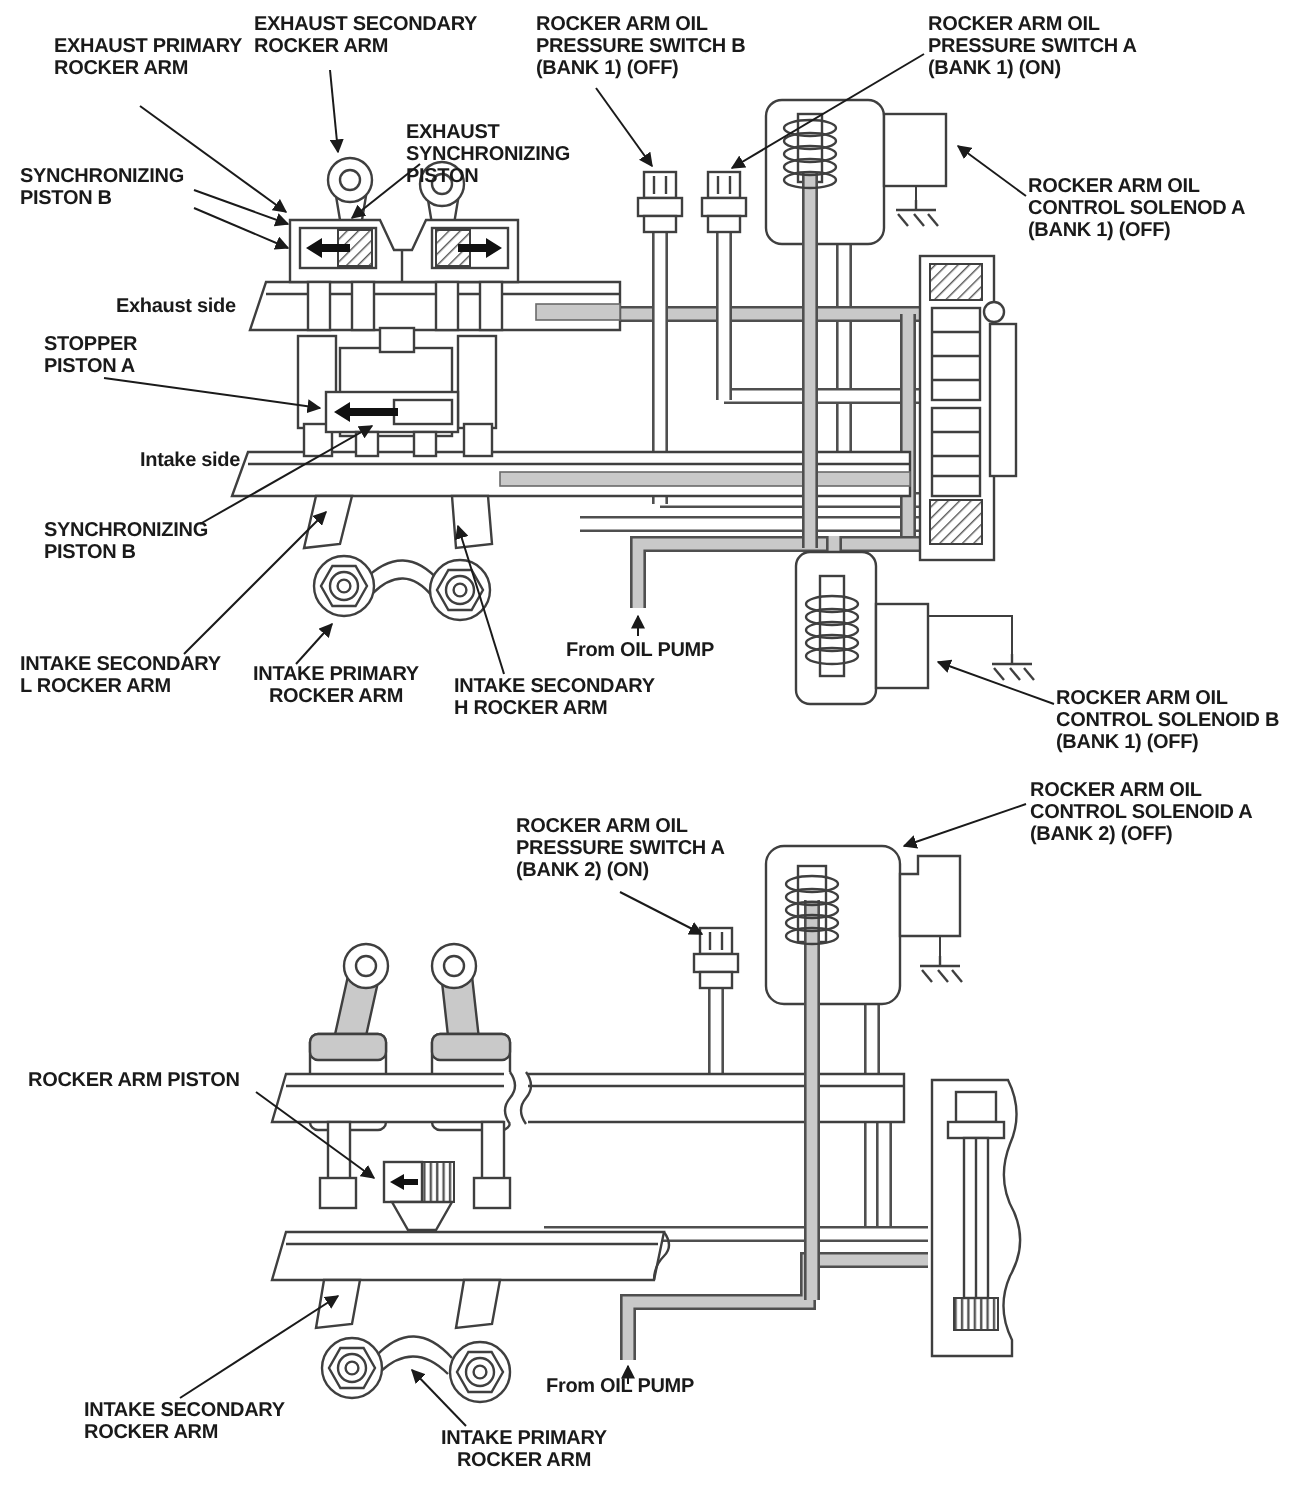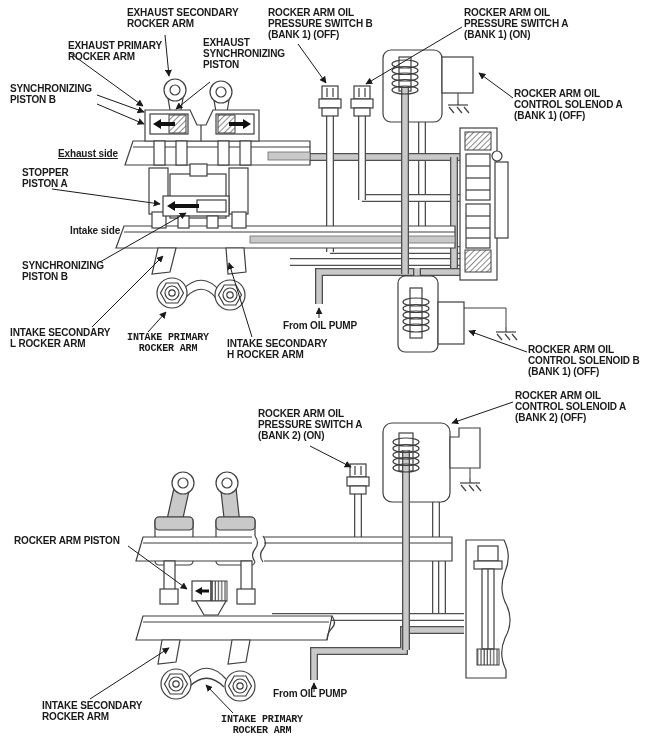--- a/index.html
+++ b/index.html
@@ -1,21 +1,21 @@
 <!DOCTYPE html>
 <html><head>
 <meta charset="utf-8">
 <style>
   html,body { margin:0; padding:0; background:#fff; }
   .stage { position:relative; width:655px; height:753px; background:#ffffff;
            font-family:"Liberation Sans", sans-serif; overflow:hidden; }
   .stage svg { position:absolute; left:0; top:0; }
   .lbl { position:absolute; font-size:10px; font-weight:bold; line-height:1.12;
          color:#1a1a1a; white-space:pre-line; letter-spacing:-0.15px; }
-  .lbl.center { text-align:center;font-family:Liberation Mono, monospace; }
+  .lbl.center { text-align:center; }
   
   .ln  { stroke:#3f3f3f; stroke-width:1.2; fill:none; }
   .fw  { fill:#ffffff; stroke:#3f3f3f; stroke-width:1.2; }
   .fa  { fill:#c9c9c9; stroke:#3f3f3f; stroke-width:1.2; }
   .fwh { fill:url(#hatch); stroke:#3f3f3f; stroke-width:1; }
   .fsp { fill:url(#vlines); stroke:#3f3f3f; stroke-width:1; }
   .fg2 { fill:#c9c9c9; stroke:#6a6a6a; stroke-width:0.8; }
   .po  { stroke:#4f4f4f; stroke-width:8;   fill:none; }
   .pw  { stroke:#ffffff; stroke-width:5.4; fill:none; }
   .pg  { stroke:#c9c9c9; stroke-width:5.4; fill:none; }
@@ -313,37 +313,37 @@
     <path class="lead" d="M128,546 L187,589"></path>
     <path class="lead" d="M90,699 L169,648"></path>
     <path class="lead" d="M233,713 L206,685"></path>
     <path class="lead" d="M319,318 L319,308"></path>
     <path class="lead" d="M314,692 L314,683"></path>
   </g>
 </svg>
 
 <div class="lbl" style="left:127px; top:7px;">EXHAUST SECONDARY
 ROCKER ARM</div>
-<div class="lbl" style="left:27px;  top:40px;margin-left:41px;">EXHAUST PRIMARY
+<div class="lbl" style="left:27px;  top:18px;">EXHAUST PRIMARY
 ROCKER ARM</div>
 <div class="lbl" style="left:10px;  top:83px;">SYNCHRONIZING
 PISTON B</div>
-<div class="lbl" style="left:203px; top:37px;">EXHAUST
+<div class="lbl" style="left:203px; top:61px;">EXHAUST
 SYNCHRONIZING
 PISTON</div>
 <div class="lbl" style="left:268px; top:7px;">ROCKER ARM OIL
 PRESSURE SWITCH B
 (BANK 1) (OFF)</div>
 <div class="lbl" style="left:464px; top:7px;">ROCKER ARM OIL
 PRESSURE SWITCH A
 (BANK 1) (ON)</div>
 <div class="lbl" style="left:514px; top:88px;">ROCKER ARM OIL
 CONTROL SOLENOD A
 (BANK 1) (OFF)</div>
-<div class="lbl" style="left:58px;  top:148px;text-decoration:underline;">Exhaust side</div>
+<div class="lbl" style="left:58px;  top:148px;">Exhaust side</div>
 <div class="lbl" style="left:22px;  top:167px;">STOPPER
 PISTON A</div>
 <div class="lbl" style="left:70px;  top:225px;">Intake side</div>
 <div class="lbl" style="left:22px;  top:260px;">SYNCHRONIZING
 PISTON B</div>
 <div class="lbl" style="left:10px;  top:327px;">INTAKE SECONDARY
 L ROCKER ARM</div>
 <div class="lbl center" style="left:118px; top:332px; width:100px;">INTAKE PRIMARY
 ROCKER ARM</div>
 <div class="lbl" style="left:227px; top:338px;">INTAKE SECONDARY

